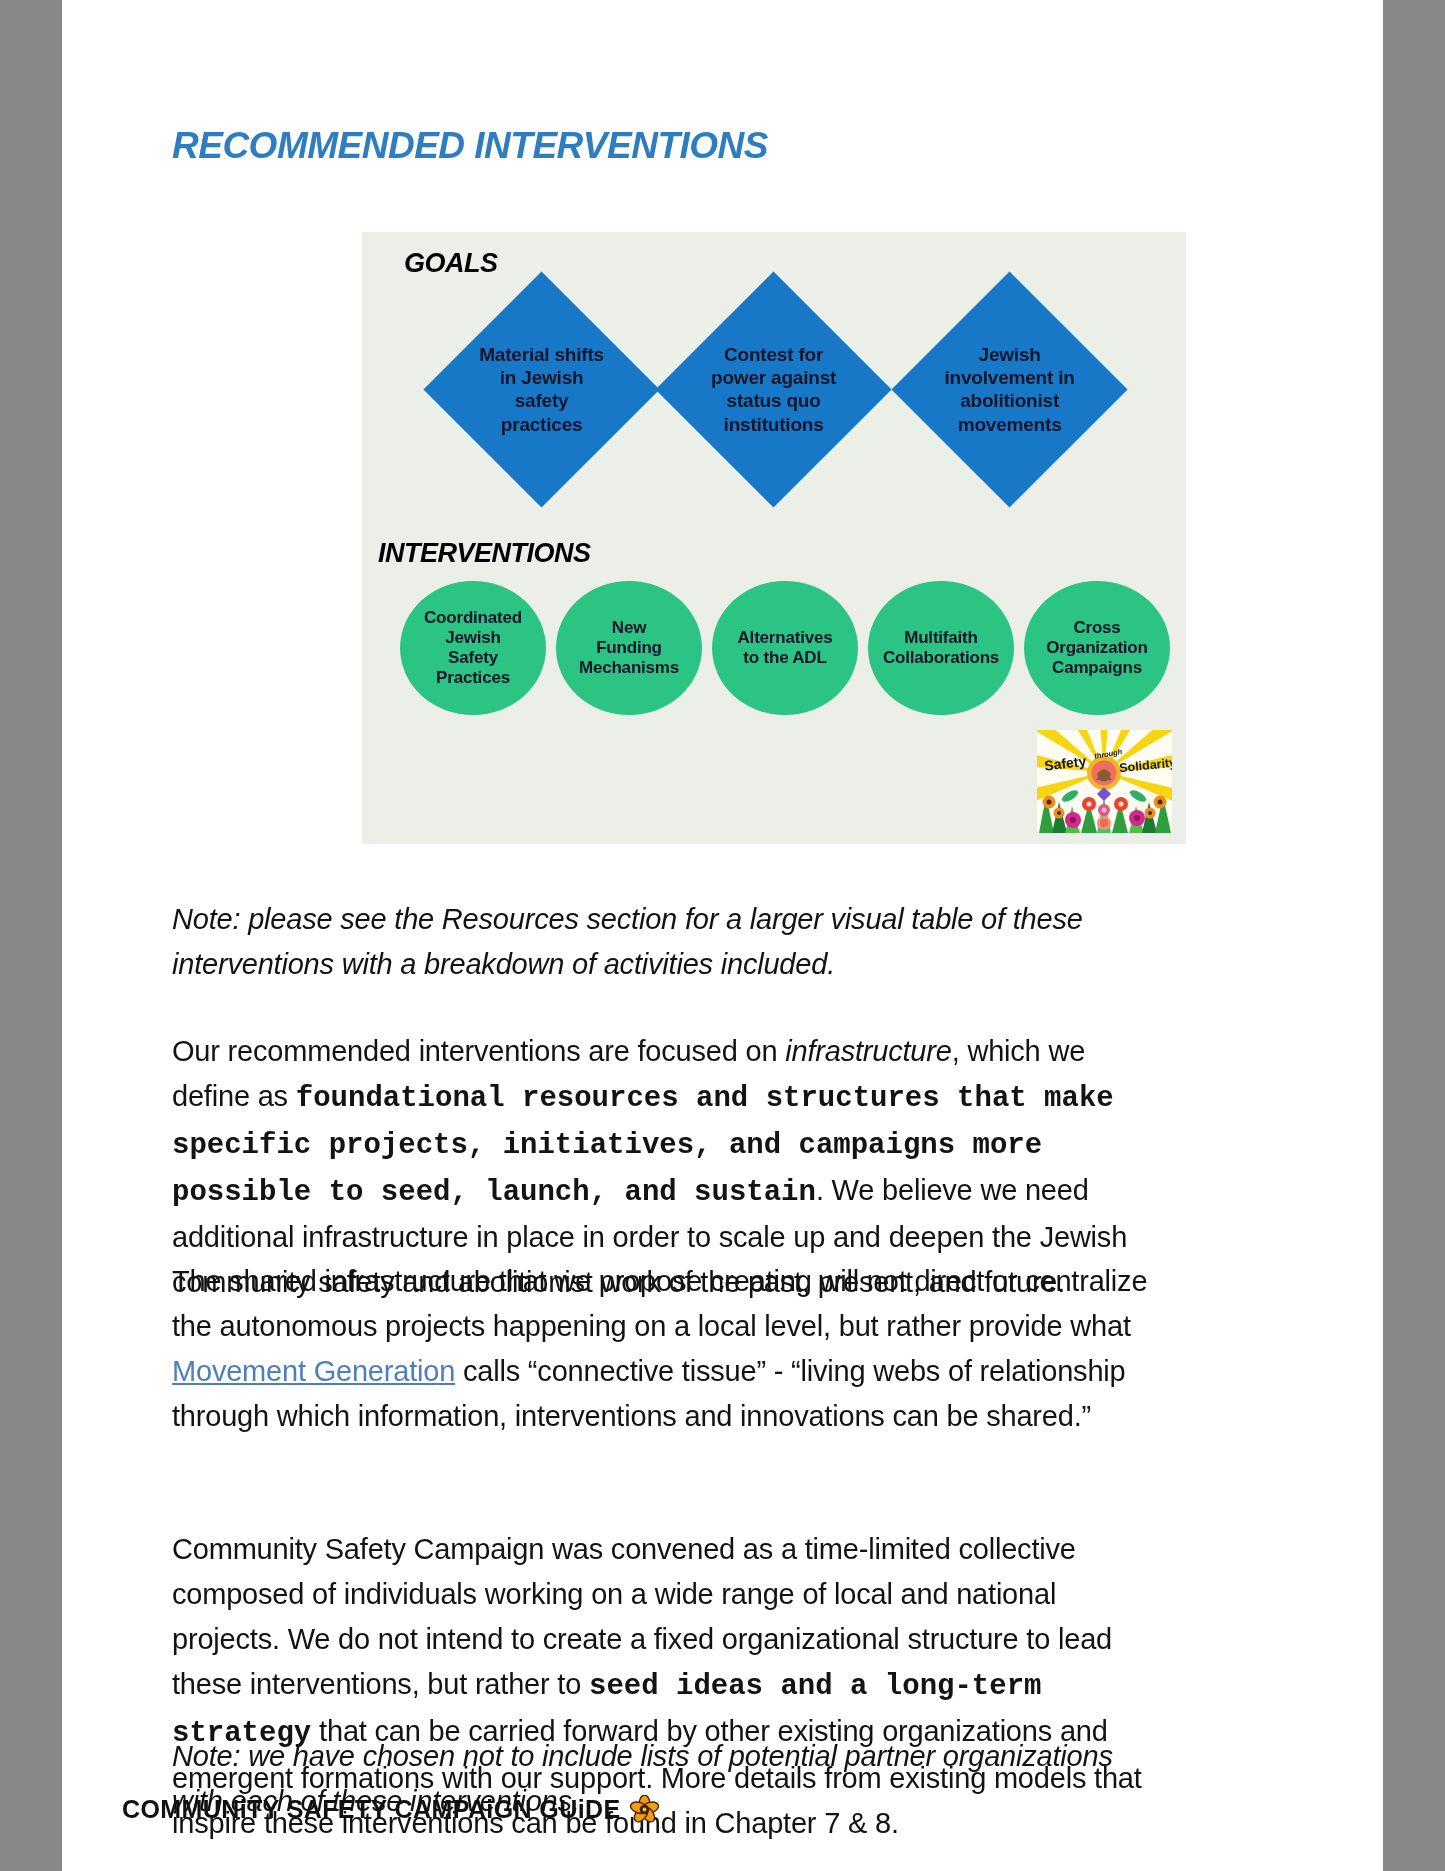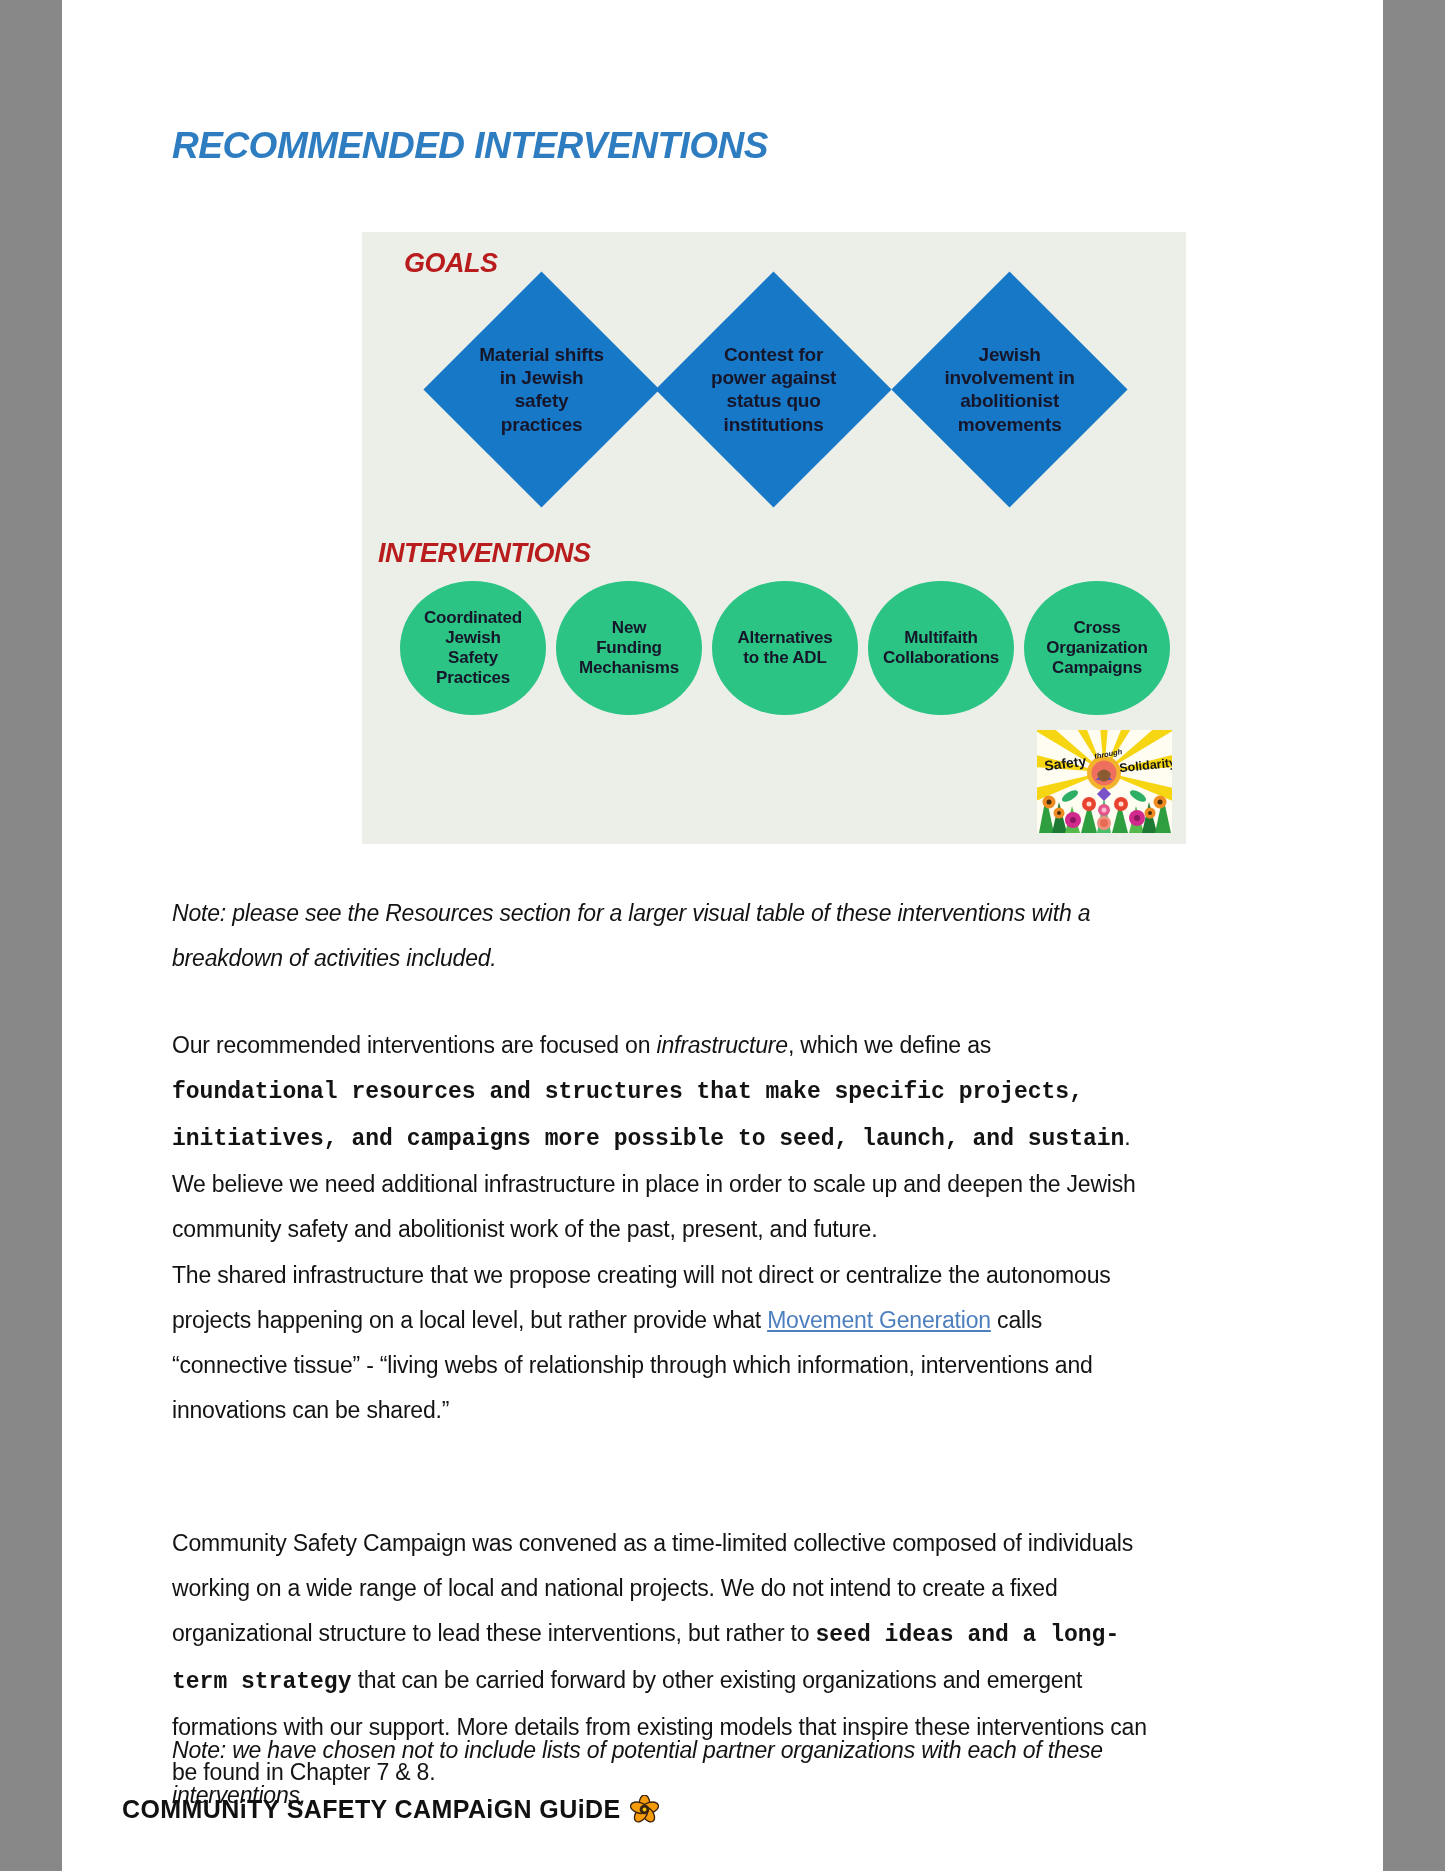--- a/index.html
+++ b/index.html
@@ -9,21 +9,21 @@
     margin:0 auto;overflow:hidden;
   }
   .page-title{
     position:absolute;left:110px;top:100px;
     font-size:37px;font-weight:700;font-style:italic;letter-spacing:-0.5px;
     color:#2f7dc1;
   }
   
   .panel{position:absolute;left:300px;top:232px;width:824px;height:612px;background:#eceee8;}
   .panel-label{
-    position:absolute;font-size:27px;font-weight:800;font-style:italic;color:#b91c1c;
+    position:absolute;font-size:27px;font-weight:800;font-style:italic;color:#000000;
     letter-spacing:-0.5px;
   }
   .goals-label{left:42px;top:16px;}
   .interventions-label{left:16px;top:306px;}
   .diamond{
     position:absolute;width:167px;height:167px;background:#1878c8;
     transform:rotate(45deg);display:flex;align-items:center;justify-content:center;
   }
   .d1{left:96px;top:74px;} .d2{left:328px;top:74px;} .d3{left:564px;top:74px;}
   .diamond-text{
@@ -36,21 +36,21 @@
   }
   .b1{left:38px;top:349px;} .b2{left:194px;top:349px;} .b3{left:350px;top:349px;}
   .b4{left:506px;top:349px;} .b5{left:662px;top:349px;}
   .bubble-text{
     text-align:center;white-space:pre-line;font-size:17px;font-weight:700;
     line-height:1.18;color:#16162a;letter-spacing:-0.2px;
   }
   .logo-illustration{position:absolute;left:675px;top:498px;width:135px;height:103px;}
   
   .textblock{
-    position:absolute;left:110px;width:990px;font-size:23px;line-height:45px;
+    position:absolute;left:110px;width:990px;font-size:29px;line-height:45px;
     color:#131313;letter-spacing:-0.2px;
   }
   .note1{top:868px;} .para1{top:1000px;} .para2{top:1230px;} .para3{top:1498px;} .note2{top:1705px;}
   .seg-normal{} 
   .seg-italic{font-style:italic;}
   .seg-bold{font-weight:700;letter-spacing:0;font-family:Liberation Mono, monospace;}
   a.seg-link{color:#4d7fbe;cursor:pointer;}
   
   .footer-brand{
     position:absolute;left:60px;top:1795px;font-size:25px;font-weight:800;

